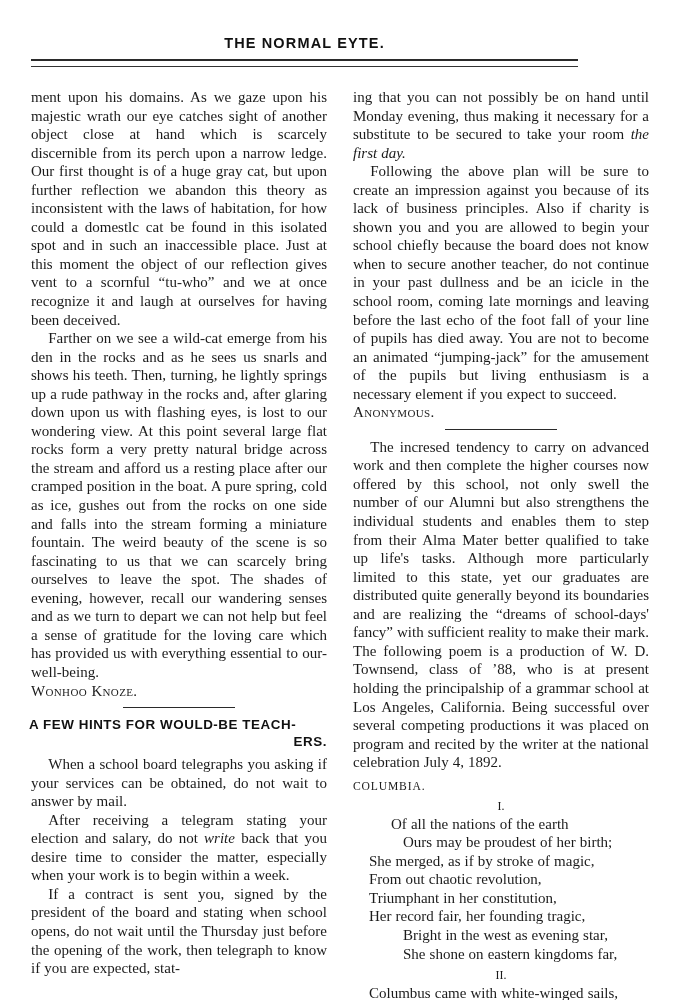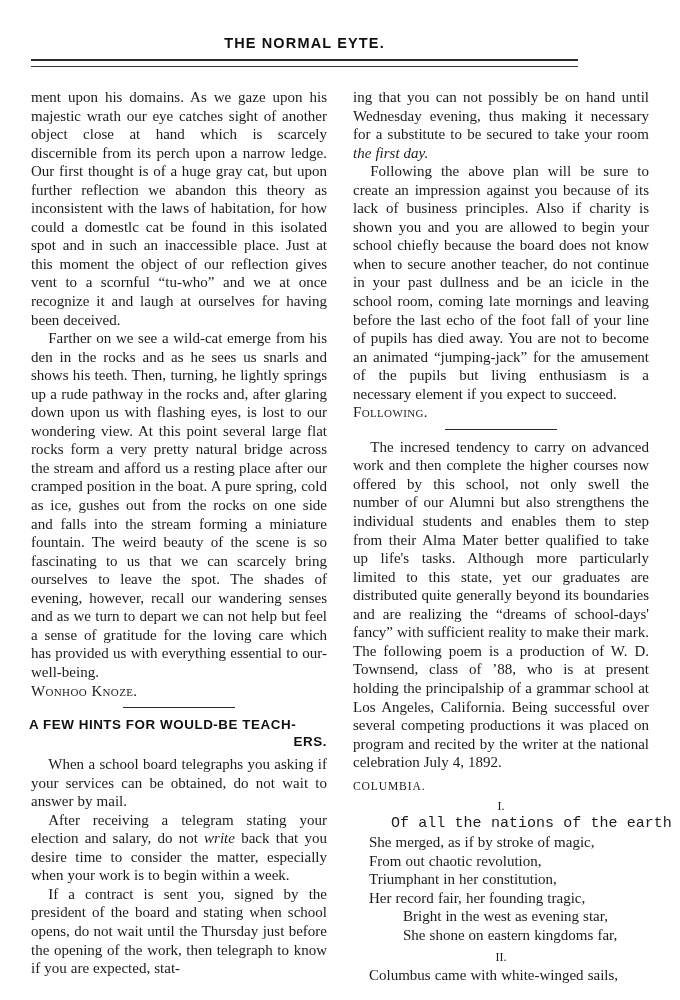--- a/index.html
+++ b/index.html
@@ -118,21 +118,21 @@
     margin: 5px 0 2px 0;
     line-height: 14px;
   }
   .poem-line {
     font-size: 12.35px;
     line-height: 16.3px;
     margin: 0;
     white-space: nowrap;
   }
   .pl-0  { padding-left: 16px; }
-  .pl-1  { padding-left: 38px; font-family: Liberation Mono, monospace; }
+  .pl-1  { padding-left: 38px; }
   .pl-2  { padding-left: 50px; }
   .pl-4  { padding-left: 86px; }
   em { font-style: italic; }
 </style>
 </head>
 <body>
 
 <div class="page">
 
   <div class="masthead">
@@ -159,35 +159,36 @@
 
       <p class="indent">When a school board telegraphs you asking if your services can be obtained, do not wait to answer by mail.</p>
 
       <p class="indent"><span>After receiving a telegram stating your election and salary, do not </span><em>write</em><span> back that you desire time to consider the matter, especially when your work is to begin within a week.</span></p>
 
       <p class="indent">If a contract is sent you, signed by the president of the board and stating when school opens, do not wait until the Thursday just before the opening of the work, then telegraph to know if you are expected, stat-</p>
     </div>
 
     <div class="col">
 
-      <p class="hang"><span>ing that you can not possibly be on hand until Wednesday evening, thus making it necessary for a substitute to be secured to take your room </span><em>the first day.</em></p>
+      <p class="hang"><span>ing that you can not possibly be on hand until Monday evening, thus making it necessary for a substitute to be secured to take your room </span><em>the first day.</em></p>
 
       <p class="indent">Following the above plan will be sure to create an impression against you because of its lack of business principles.   Also if charity is shown you and you are allowed to begin your school chiefly because the board does not know when to secure another teacher, do not continue in your past dullness and be an icicle in the school room, coming late mornings and leaving before the last echo of the foot fall of your line of pupils has died away.   You are not to become an animated “jumping-jack” for the amusement of the pupils but living enthusiasm is a necessary element if you expect to succeed.</p>
 
-      <p class="byline">Following.</p>
+      <p class="byline">Anonymous.</p>
 
       <hr class="rule-short">
 
       <p class="indent">The incresed tendency to carry on advanced work and then complete the higher courses now offered by this school, not only swell the number of our Alumni but also strengthens the individual students and enables them to step from their Alma Mater better qualified to    take up life's tasks. Although more particularly limited to this state, yet our graduates are distributed quite generally beyond its boundaries and are realizing the “dreams of school-days' fancy” with sufficient reality to make their mark. The following poem is a production of W. D. Townsend, class of ’88, who is at present holding the principalship of a grammar school at Los Angeles, California.   Being successful over several competing productions it was placed on program and recited by the writer at the national celebration July 4, 1892.</p>
 
       <div class="poem-title">COLUMBIA.</div>
 
       <div class="stanza-num">I.</div>
       <div>
         <p class="poem-line pl-1">Of all the nations of the earth</p>
+        <p class="poem-line pl-2">Ours may be proudest of her birth;</p>
         <p class="poem-line pl-0">She merged, as if by stroke of magic,</p>
         <p class="poem-line pl-0">From out chaotic revolution,</p>
         <p class="poem-line pl-0">Triumphant in her constitution,</p>
         <p class="poem-line pl-0">Her record fair, her founding tragic,</p>
         <p class="poem-line pl-2">Bright in the west as evening star,</p>
         <p class="poem-line pl-2">She shone on eastern kingdoms far,</p>
       </div>
 
       <div class="stanza-num">II.</div>
       <div>

